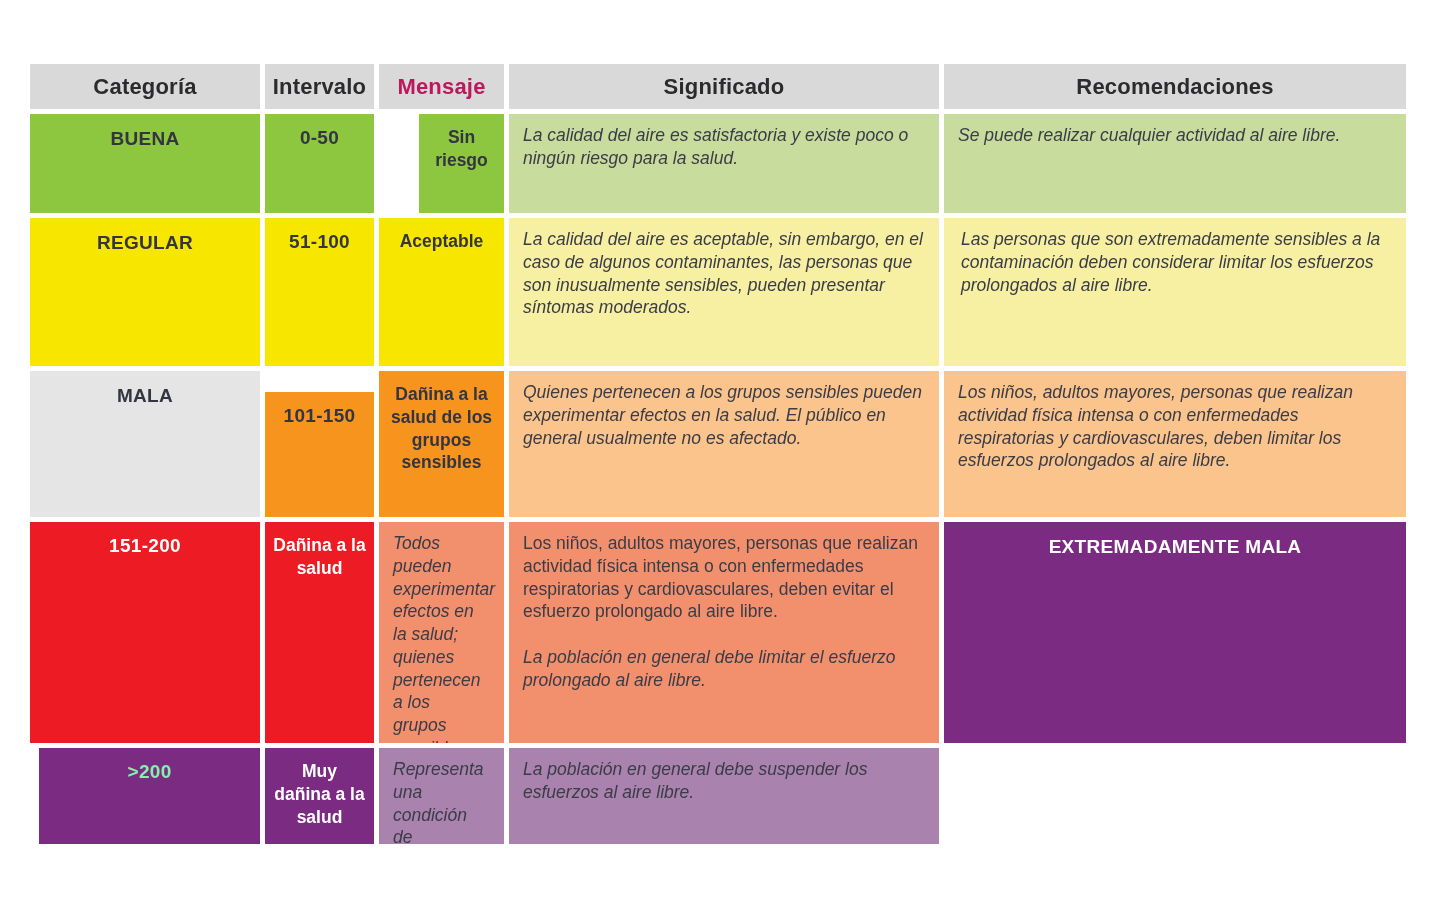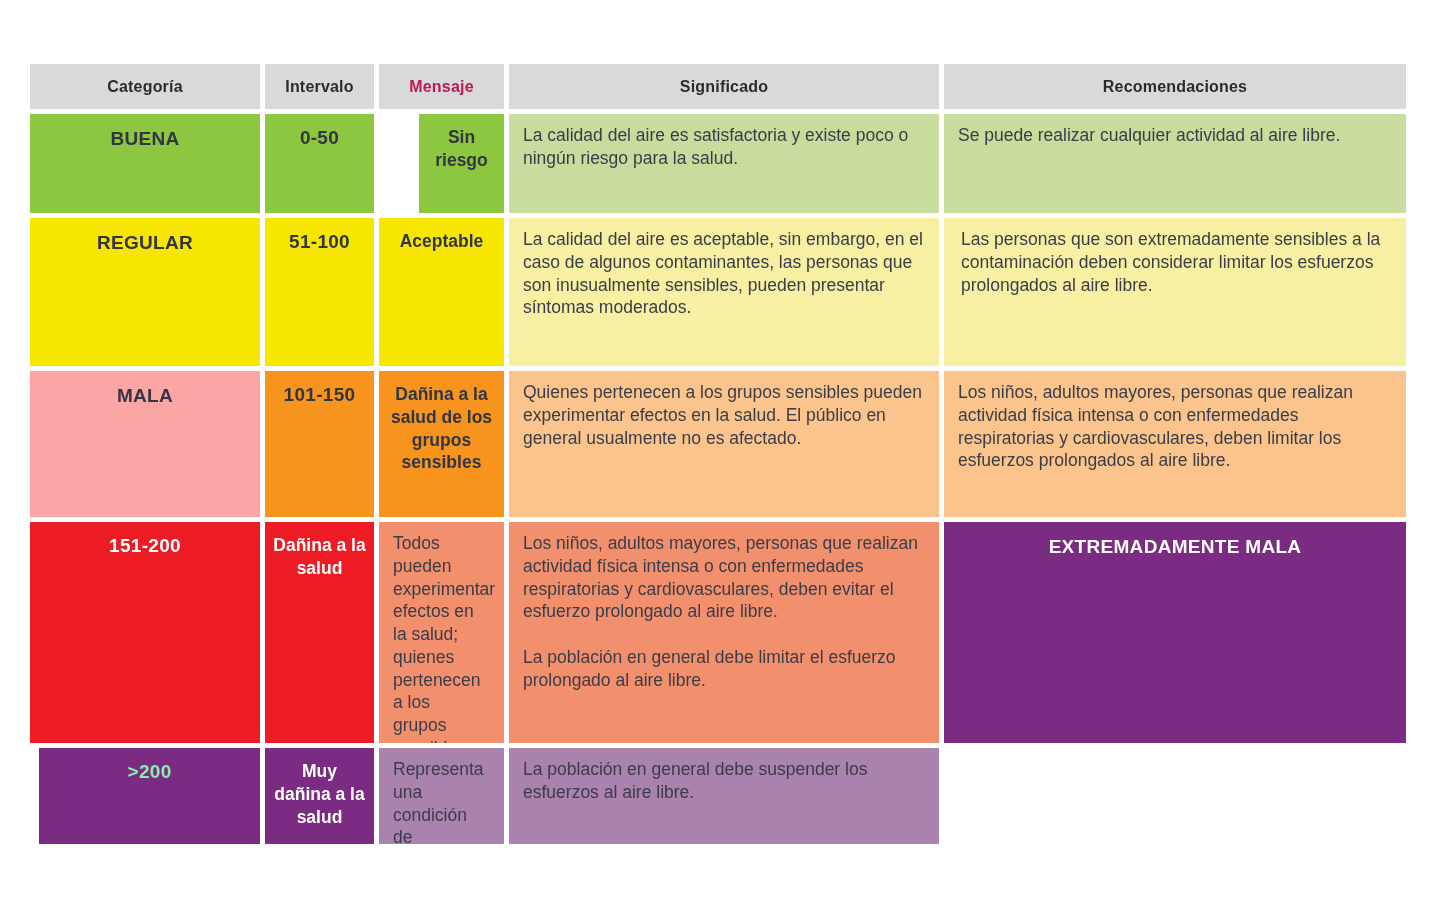--- a/index.html
+++ b/index.html
@@ -14,41 +14,41 @@
     position:absolute;left:30px;top:64px;
     display:grid;
     grid-template-columns:230px 109px 125px 430px 462px;
     grid-template-rows:45px 99px 148px 146px 221px 96px;
     gap:5px;
     background:#ffffff;
   }
   .cell{box-sizing:border-box;overflow:hidden;}
   .th{
     display:flex;align-items:center;justify-content:center;
-    font-size:16px;font-weight:600;letter-spacing:.2px;
+    font-size:22px;font-weight:600;letter-spacing:.2px;
   }
   .cell-cat{
     text-align:center;padding-top:13px;
     font-size:19px;font-weight:700;letter-spacing:.3px;
     line-height:1.25;
   }
   .cell-int{
     text-align:center;padding-top:13px;
     font-size:19px;font-weight:600;letter-spacing:.3px;
   }
   .cell-msg{
     text-align:center;padding:12px 8px 0 8px;
     font-size:17.5px;font-weight:600;line-height:1.3;
   }
   .cell-body{
     padding:10px 16px 0 14px;
     font-size:17.5px;line-height:1.3;
   }
   .cell-body p{margin:0 0 23px 0;}
-  .cell-body p:last-child{margin-bottom:0;}
+  .cell-body p:last-child{margin-bottom:0;font-style:italic;}
 </style>
 </head>
 <body>
 
 <div class="stage">
   <div class="aqtable">
 
     <div class="cell th" style="background-color: rgb(217, 217, 217); color: rgb(43, 43, 46);">Categoría</div>
     <div class="cell th" style="background-color: rgb(217, 217, 217); color: rgb(43, 43, 46);">Intervalo</div>
     <div class="cell th" style="background-color: rgb(217, 217, 217); color: #be185d;">Mensaje</div>
@@ -68,22 +68,22 @@
     <div class="cell cell-cat" style="background-color: rgb(247, 231, 0); color: rgb(51, 53, 65);">REGULAR</div>
     <div class="cell cell-int" style="background-color: rgb(247, 231, 0); color: rgb(51, 53, 65);">51-100</div>
     <div class="cell cell-msg" style="background-color: rgb(247, 231, 0); color: rgb(51, 53, 65);">Aceptable</div>
     <div class="cell cell-body" style="background-color: rgb(247, 240, 163); color: rgb(58, 60, 71);">
       <p>La calidad del aire es aceptable, sin embargo, en el caso de algunos contaminantes, las personas que son inusualmente sensibles, pueden presentar síntomas moderados.</p>
     </div>
     <div class="cell cell-body" style="background-color: rgb(247, 240, 163); color: rgb(58, 60, 71); padding-left: 17px;">
       <p>Las personas que son extremadamente sensibles a la contaminación deben considerar limitar los esfuerzos prolongados al aire libre.</p>
     </div>
 
-    <div class="cell cell-cat" style="background-color: #fca5a5; color: rgb(51, 53, 65);">MALA</div>
-    <div class="cell cell-int" style="background-color: rgb(247, 148, 30); color: rgb(51, 53, 65);">101-150</div>
+    <div class="cell cell-cat" style="background-color: #e5e5e5; color: rgb(51, 53, 65);">MALA</div>
+    <div class="cell cell-int" style="background-color: rgb(247, 148, 30); color: rgb(51, 53, 65); margin-top: 21px;">101-150</div>
     <div class="cell cell-msg" style="background-color: rgb(247, 148, 30); color: rgb(51, 53, 65);">Dañina a la salud de los grupos sensibles</div>
     <div class="cell cell-body" style="background-color: rgb(250, 196, 140); color: rgb(58, 60, 71);">
       <p>Quienes pertenecen a los grupos sensibles pueden experimentar efectos en la salud. El público en general usualmente no es afectado.</p>
     </div>
     <div class="cell cell-body" style="background-color: rgb(250, 196, 140); color: rgb(58, 60, 71);">
       <p>Los niños, adultos mayores, personas que realizan actividad física intensa o con enfermedades respiratorias y cardiovasculares, deben limitar los esfuerzos prolongados al aire libre.</p>
     </div>
 
     <div class="cell cell-int" style="background-color: rgb(237, 28, 36); color: rgb(255, 255, 255);">151-200</div>
     <div class="cell cell-msg" style="background-color: rgb(237, 28, 36); color: rgb(255, 255, 255);">Dañina a la salud</div>

